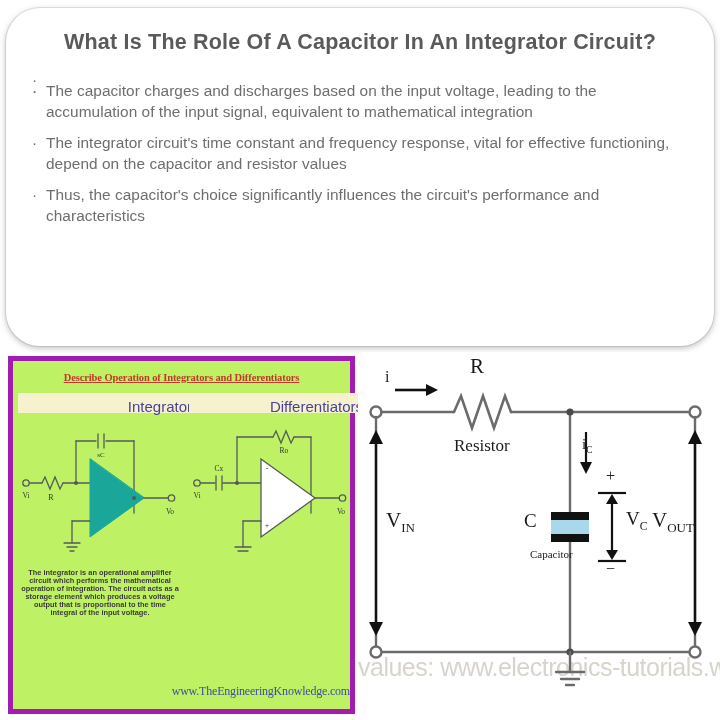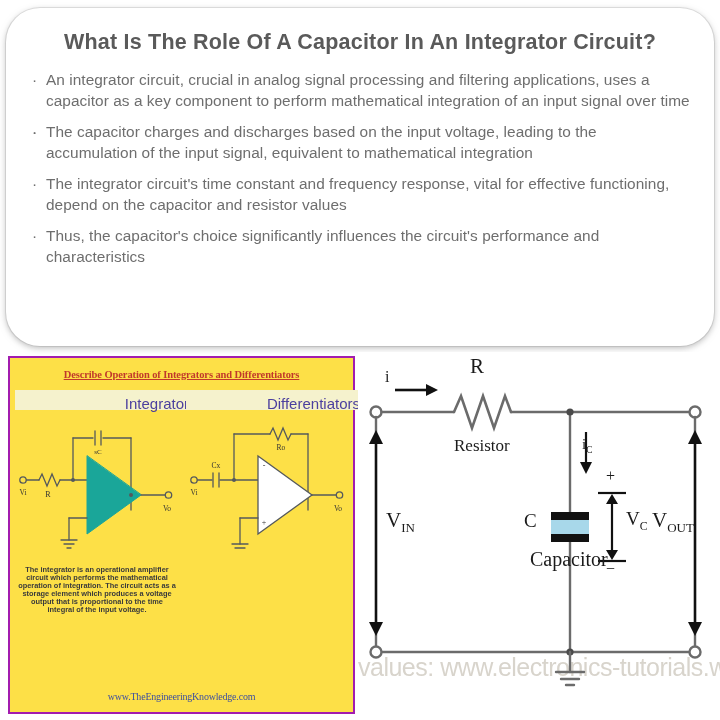--- a/index.html
+++ b/index.html
@@ -79,22 +79,22 @@
     height: 368px;
   }
 
   
   #left-figure {
     position: absolute;
     left: 8px;
     top: 4px;
     width: 347px;
     height: 358px;
-    background: #fde047;
-    border: 2px solid #a21caf;
+    background: #bef264;
+    border: 5px solid #a21caf;
     box-sizing: border-box;
   }
   #left-figure-title {
     position: absolute;
     left: 0;
     top: 11px;
     width: 100%;
     text-align: center;
     font-family: "Liberation Serif", serif;
     font-size: 10.5px;
@@ -147,23 +147,23 @@
     line-height: 8px;
     color: #3b3b3b;
     font-weight: bold;
   }
 
   #left-figure-url {
     position: absolute;
     left: 0;
     bottom: 10px;
     width: 100%;
-    text-align: center;
+    text-align: right;
     font-family: "Liberation Serif", serif;
-    font-size: 10px;
+    font-size: 12px;
     color: #3d4fa0;
     letter-spacing: -0.2px;
   }
 
   
   #right-figure {
     position: absolute;
     left: 358px;
     top: 0px;
     width: 362px;
@@ -191,21 +191,20 @@
   .rc-label sub { font-size: 0.62em; }
 </style>
 </head>
 <body>
 
 <div id="info-card">
   <div id="page-title">What Is The Role Of A Capacitor In An Integrator Circuit?</div>
   <ul id="bullet-list">
     <li class="bullet-item">
       <span class="dot">·</span>
-      <span>An integrator circuit, crucial in analog signal processing and filtering applications, uses a capacitor as a key component to perform mathematical integration of an input signal over time</span>
     </li>
     <li class="bullet-item">
       <span class="dot">·</span>
     </li>
     <li class="bullet-item">
       <span class="dot">·</span>
       <span>The capacitor charges and discharges based on the input voltage, leading to the accumulation of the input signal, equivalent to mathematical integration</span>
     </li>
     <li class="bullet-item">
       <span class="dot">·</span>
@@ -399,21 +398,21 @@
     <div class="rc-label" style="left:248px; top:115px; font-size:16px;">+</div>
 
     <div class="rc-label" style="left:248px; top:208px; font-size:16px;">−</div>
 
     <div class="rc-label" style="left:166px; top:158px; font-size:19px;">C</div>
 
     <div class="rc-label" style="left:268px; top:156px; font-size:19px;">
       <span>V</span><sub>C</sub>
     </div>
 
-    <div class="rc-label" style="left:172px; top:196px; font-size:20px;">Capacitor</div>
+    <div class="rc-label" style="left:172px; top:196px; font-size:11px;">Capacitor</div>
 
     <div class="rc-label" style="left:28px; top:156px; font-size:21px;">
       <span>V</span><sub>IN</sub>
     </div>
 
     <div class="rc-label" style="left:294px; top:156px; font-size:21px;">
       <span>V</span><sub>OUT</sub>
     </div>
 
   </div>

